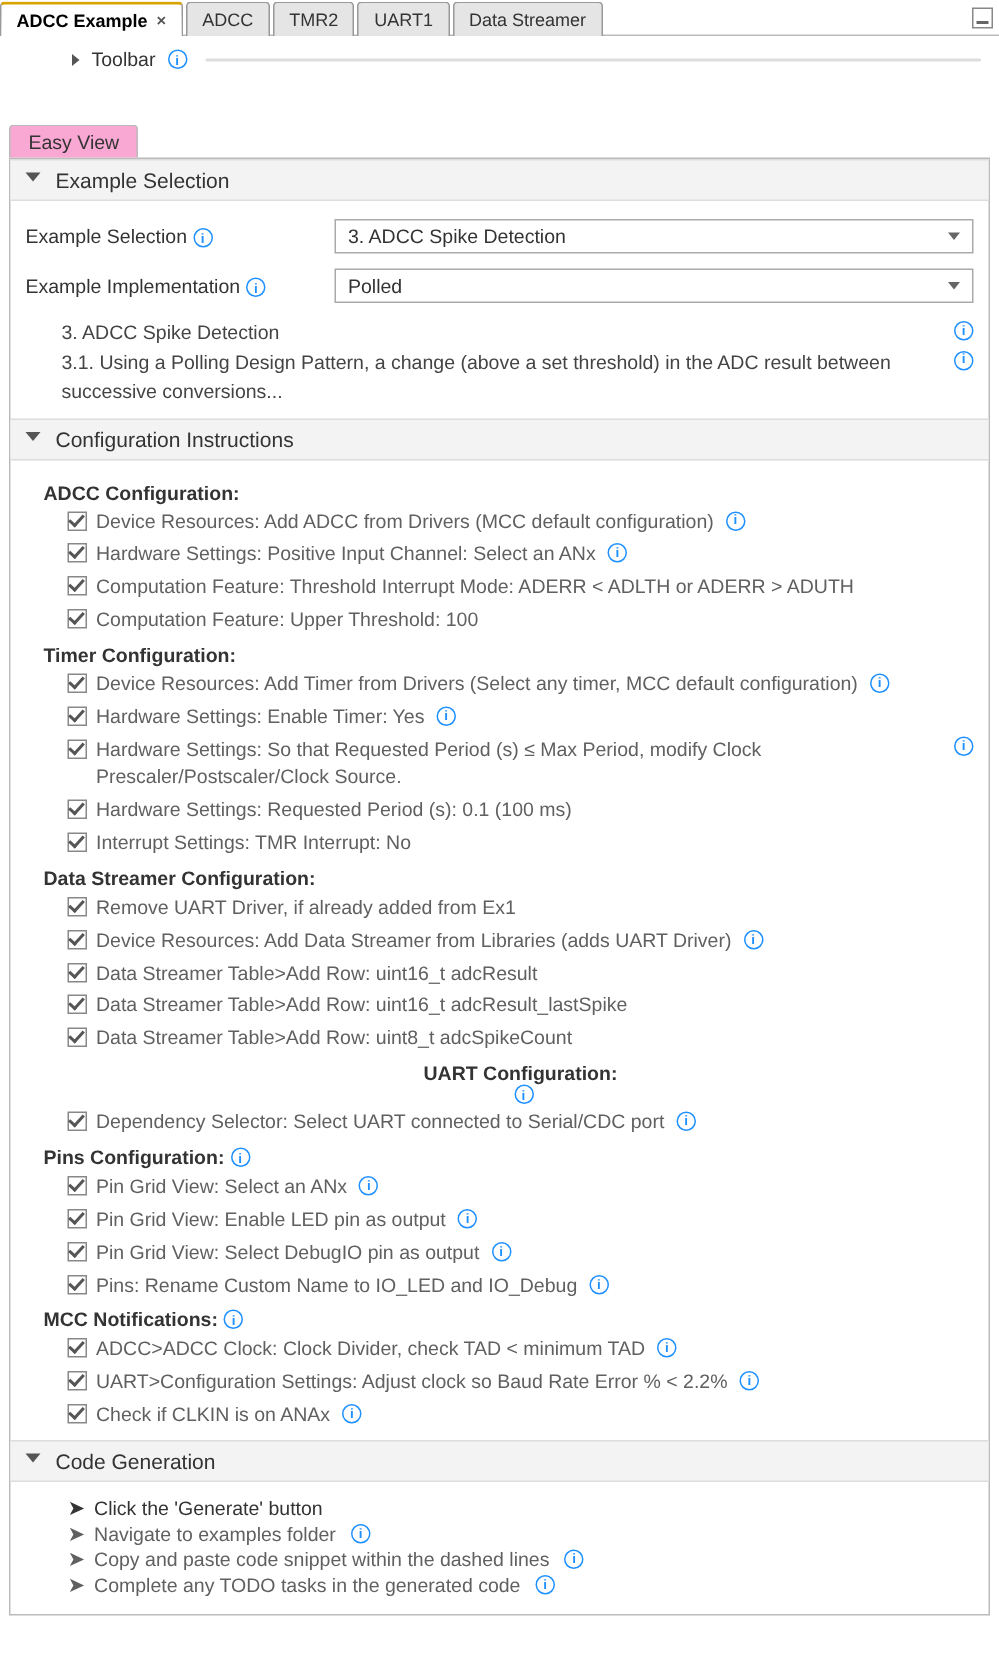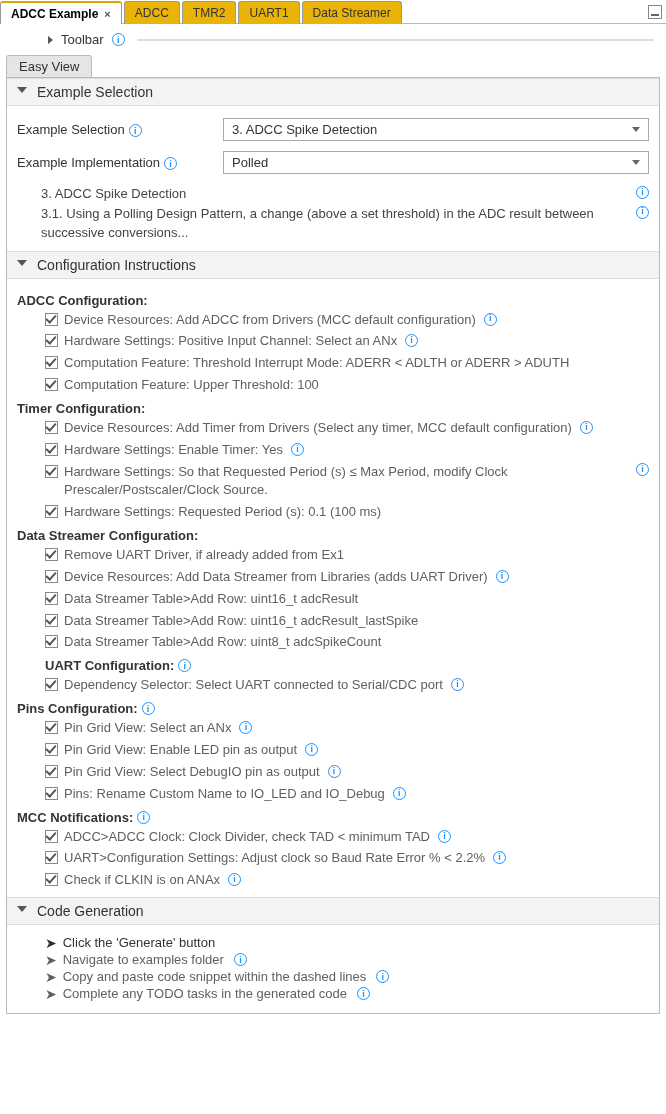--- a/index.html
+++ b/index.html
@@ -16,21 +16,21 @@
     background: #fff;
     border-bottom: 1px solid #bbb;
     height: 24px;
     position: relative;
   }
   .tab {
     border: 1px solid #999;
     border-bottom: none;
     padding: 2px 10px 2px 10px;
     margin-right: 2px;
-    background: #eab308;
+    background: #e5e5e5;
     font-size: 12px;
     cursor: pointer;
     position: relative;
     top: 1px;
     border-radius: 3px 3px 0 0;
     display: flex;
     align-items: center;
   }
   .tab.active {
     background: #fff;
@@ -89,22 +89,23 @@
   }
   .subtabs {
     padding: 0 6px;
   }
   .subtab {
     display:inline-block;
     border:1px solid #bbb;
     border-bottom:none;
     padding:3px 12px;
     border-radius:3px 3px 0 0;
-    background:#e5e5e5;
+    background:#f9a8d4;
     font-size:13px;
+    margin-top:28px;
   }
   .panel {
     border:1px solid #bbb;
     margin: 0 6px 6px 6px;
     padding-bottom:6px;
   }
   .section-h {
     background:#f3f3f3;
     border-bottom:1px solid #ddd;
     border-top:1px solid #ddd;
@@ -130,22 +131,22 @@
     cursor:pointer;
     font-size:13px;
   }
   .chev { 
     width:0;height:0;border-top:5px solid #666;border-left:4px solid transparent;border-right:4px solid transparent;
   }
   .desc-block { margin: 2px 0 4px 24px; line-height:1.5; color:#444;}
   .desc-row { display:flex; align-items:flex-start; justify-content:space-between; }
   .desc-row .info-i { flex-shrink:0; margin-top:2px;}
   
-  .group-h { font-weight:bold; margin:6px 0 3px 0; display:flex; align-items:center;}
-  .group-h.indent{ margin-left:28px;}
+  .group-h { font-weight:bold; margin:6px 0 3px 12px; display:flex; align-items:center;}
+  .group-h.indent{ margin-left:28px;flex-direction:column;}
   .check-item {
     display:flex;
     align-items:flex-start;
     gap:6px;
     margin:3px 0 3px 28px;
     color:#606060;
     line-height:1.45;
   }
   .checkbox {
     width:13px;height:13px;
@@ -301,20 +302,24 @@
       </div>
     <div class="check-item">
         <span class="checkbox"></span>
         <span class="txt" style="max-width:520px">Hardware Settings: So that Requested Period (s) ≤ Max Period, modify Clock Prescaler/Postscaler/Clock Source.</span>
         <span class="info-i side-info"></span>
       </div>
     <div class="check-item">
         <span class="checkbox"></span>
         <span class="txt">Hardware Settings: Requested Period (s): 0.1 (100 ms)</span>
       </div>
+    <div class="check-item">
+        <span class="checkbox"></span>
+        <span class="txt">Interrupt Settings: TMR Interrupt: No</span>
+      </div>
 
     <div class="group-h">
         <span>Data Streamer Configuration:</span>
       </div>
     <div class="check-item">
         <span class="checkbox"></span>
         <span class="txt">Remove UART Driver, if already added from Ex1</span>
       </div>
     <div class="check-item">
         <span class="checkbox"></span>

